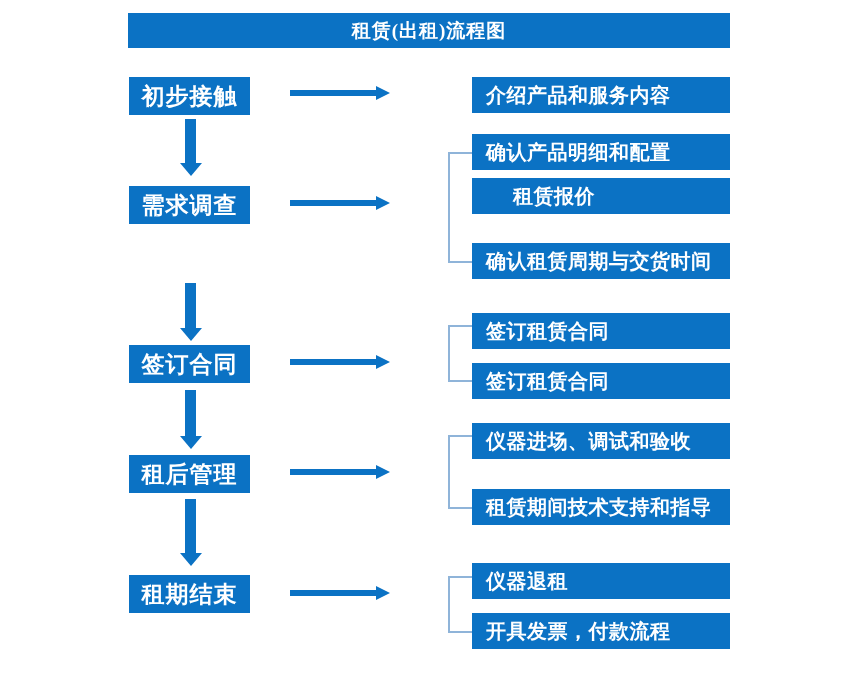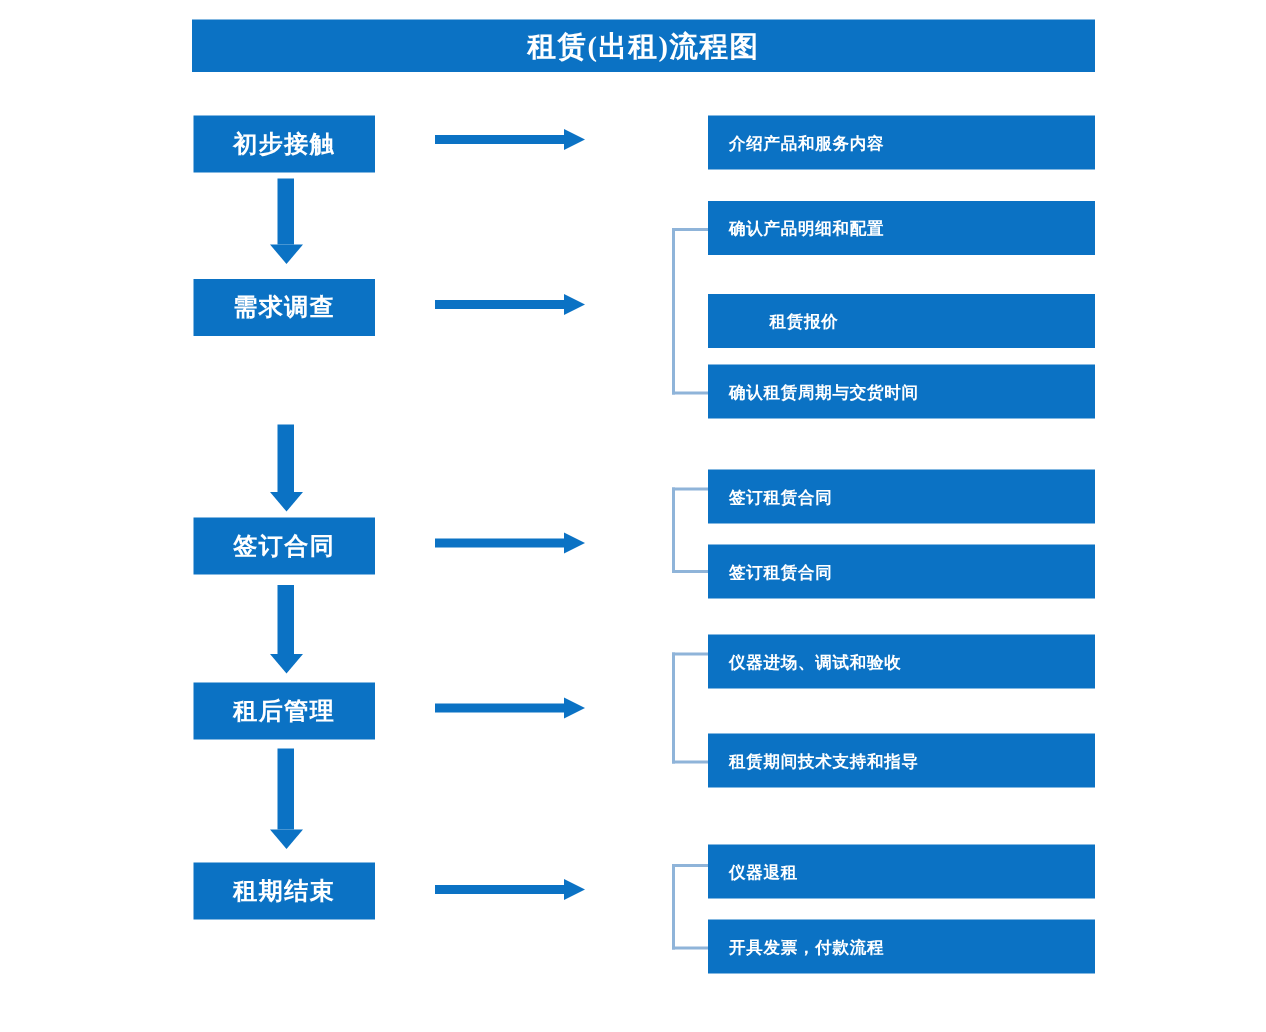--- a/index.html
+++ b/index.html
@@ -39,37 +39,37 @@
   }
 
   
   .stage-box {
     position: absolute;
     left: 101px;
     width: 121px;
     height: 38px;
     background: #0b72c4;
     color: #ffffff;
-    font-size: 16px;
+    font-size: 23px;
     font-weight: bold;
     display: flex;
     align-items: center;
     justify-content: center;
     letter-spacing: 1px;
   }
 
   
   .detail-box {
     position: absolute;
     left: 444px;
     width: 258px;
     height: 36px;
     background: #0b72c4;
     color: #ffffff;
-    font-size: 11px;
+    font-size: 20px;
     font-weight: bold;
     display: flex;
     align-items: center;
     padding-left: 14px;
     box-sizing: border-box;
     letter-spacing: 0.5px;
   }
 
   
   .h-arrow {
@@ -139,21 +139,21 @@
   <div class="title-bar">租赁(出租)流程图</div>
 
   <div class="stage-box" id="stage-0" style="top: 77px;">初步接触</div>
   <div class="stage-box" id="stage-1" style="top: 186px;">需求调查</div>
   <div class="stage-box" id="stage-2" style="top: 345px;">签订合同</div>
   <div class="stage-box" id="stage-3" style="top: 455px;">租后管理</div>
   <div class="stage-box" id="stage-4" style="top: 575px;">租期结束</div>
 
   <div class="detail-box" id="detail-0" style="top: 77px;">介绍产品和服务内容</div>
   <div class="detail-box" id="detail-1" style="top: 134px;">确认产品明细和配置</div>
-  <div class="detail-box" id="detail-2" style="top: 196px; padding-left: 41px;">租赁报价</div>
+  <div class="detail-box" id="detail-2" style="top: 178px; padding-left: 41px;">租赁报价</div>
   <div class="detail-box" id="detail-3" style="top: 243px;">确认租赁周期与交货时间</div>
   <div class="detail-box" id="detail-4" style="top: 313px;">签订租赁合同</div>
   <div class="detail-box" id="detail-5" style="top: 363px;">签订租赁合同</div>
   <div class="detail-box" id="detail-6" style="top: 423px;">仪器进场、调试和验收</div>
   <div class="detail-box" id="detail-7" style="top: 489px;">租赁期间技术支持和指导</div>
   <div class="detail-box" id="detail-8" style="top: 563px;">仪器退租</div>
   <div class="detail-box" id="detail-9" style="top: 613px;">开具发票，付款流程</div>
 
   <div class="h-arrow" id="harrow-0" style="top: 86px;">
     <div class="shaft"></div>

